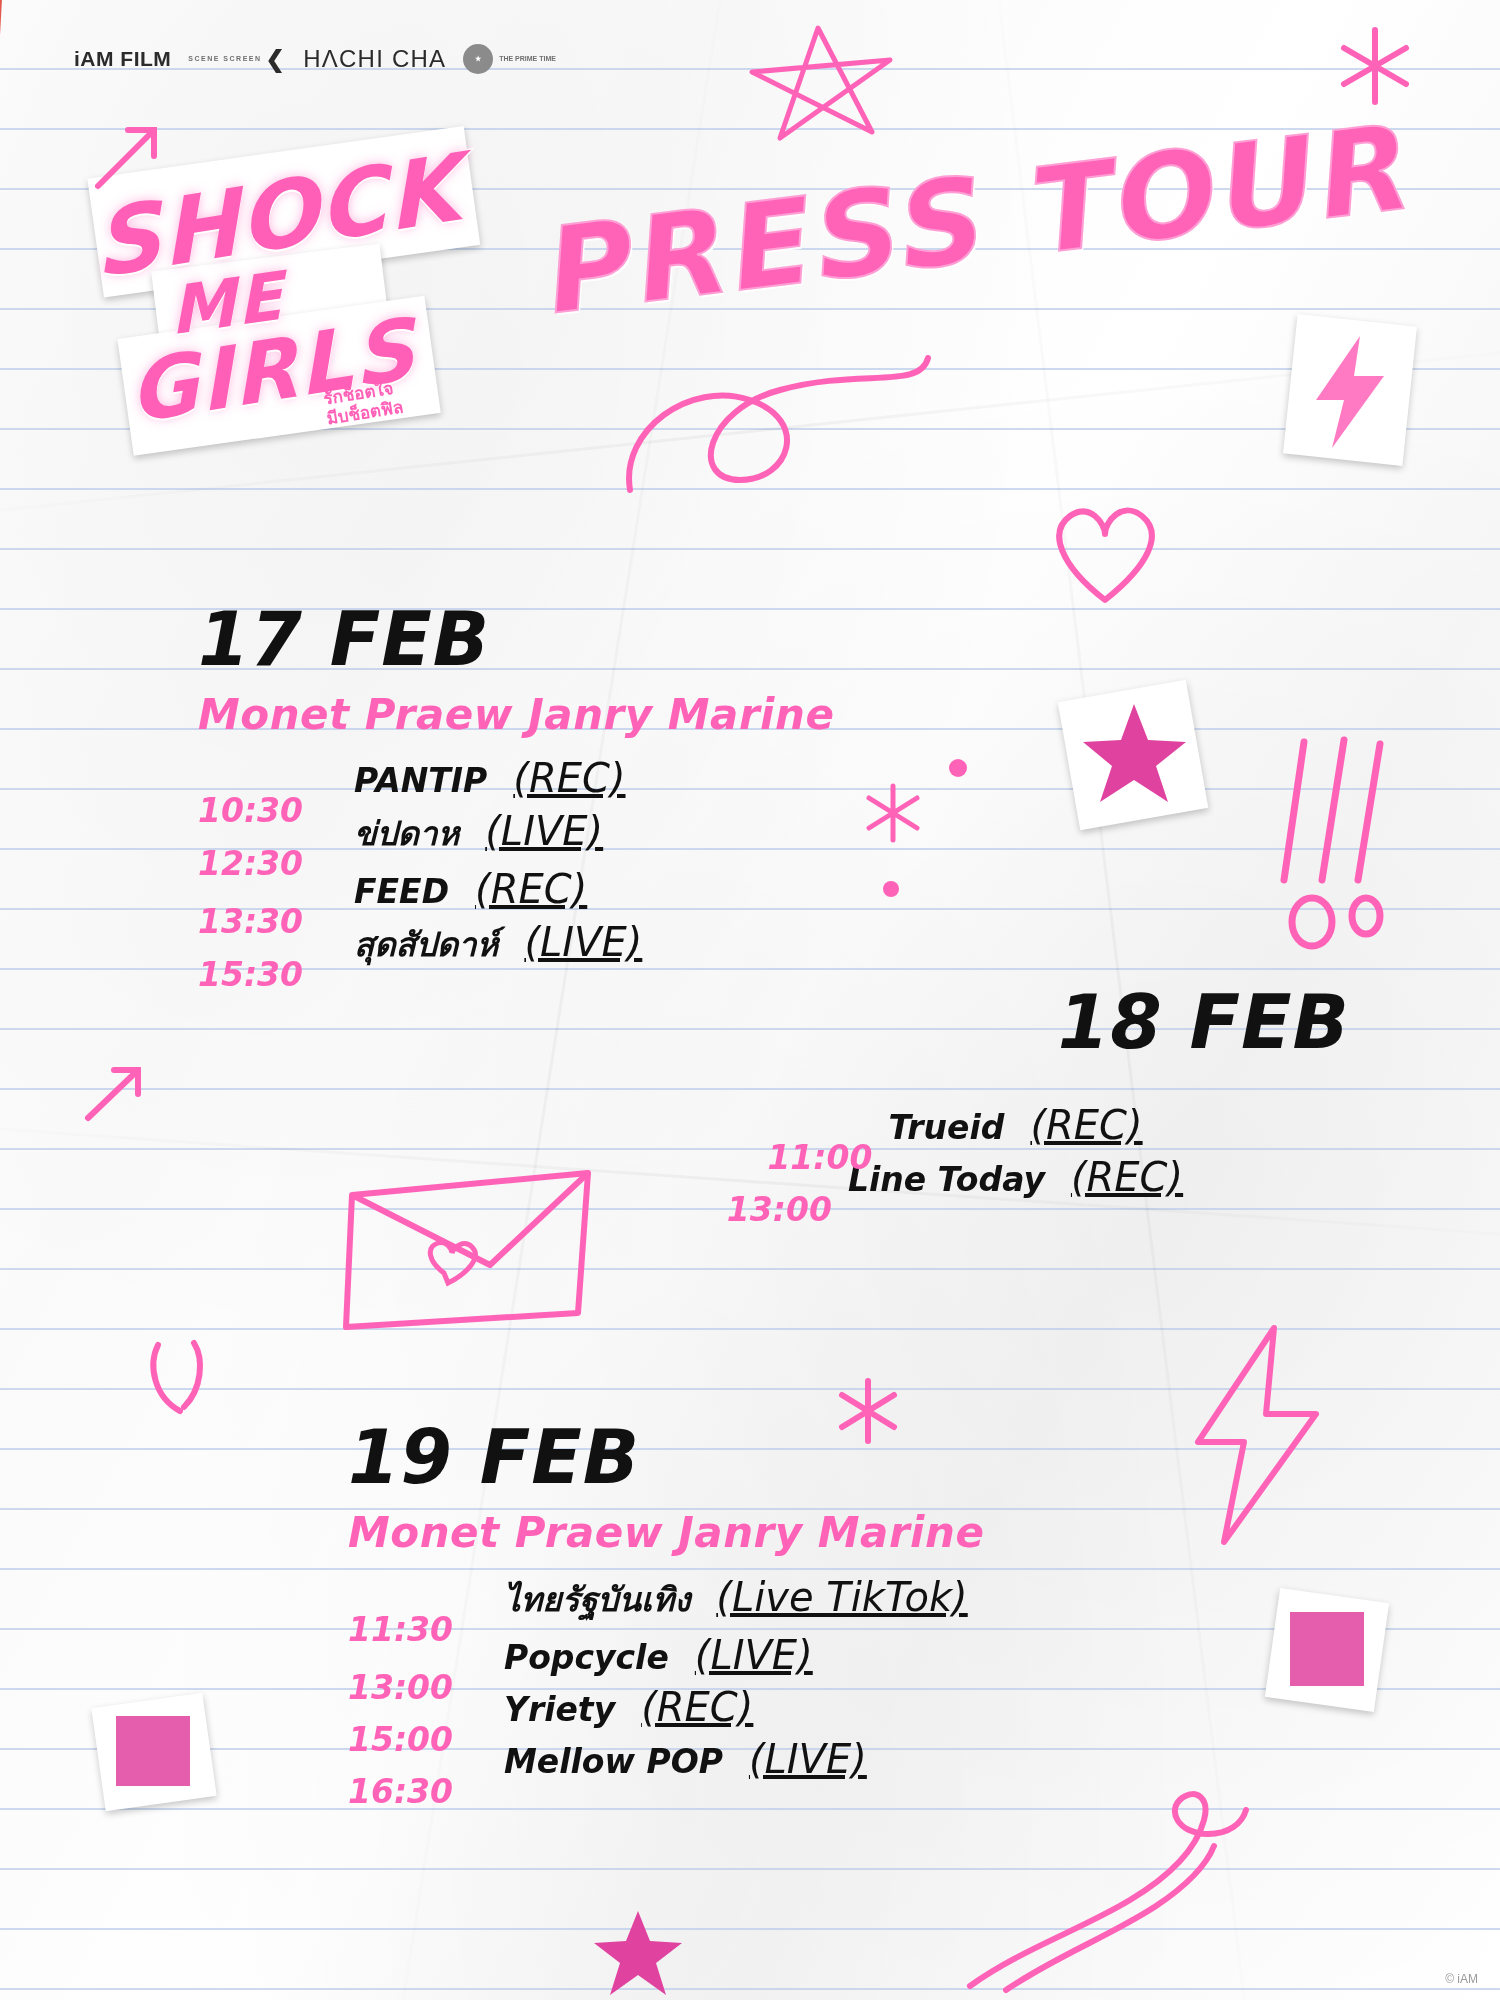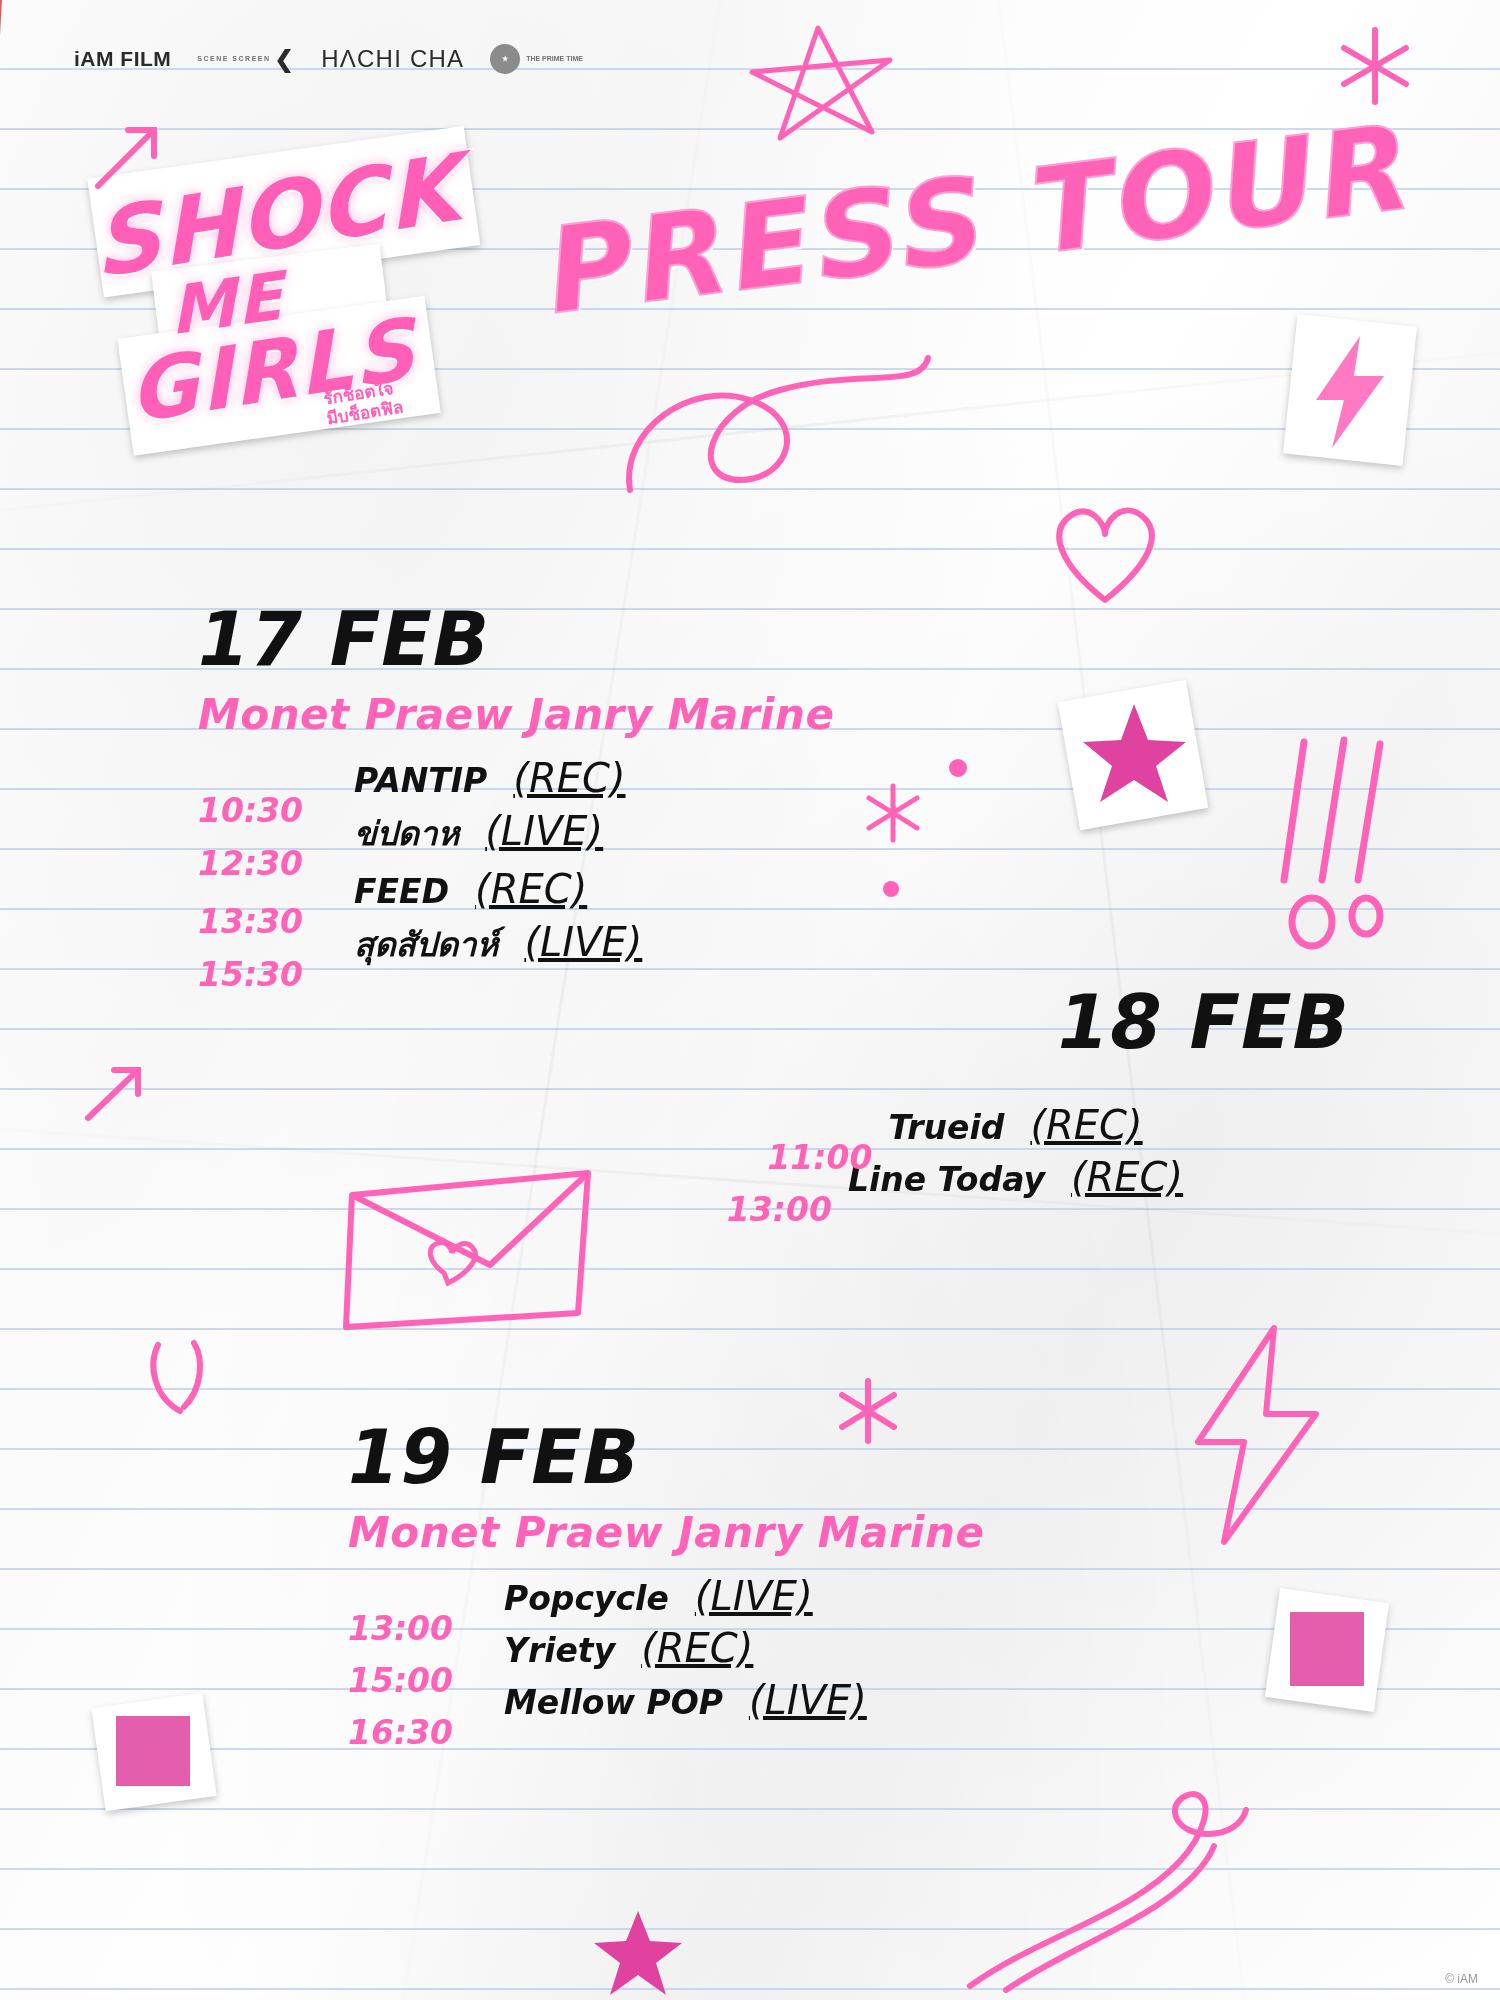--- a/index.html
+++ b/index.html
@@ -63,21 +63,21 @@
     opacity: .92;
   }
 
   
   #logos {
     position: absolute;
     top: 44px;
     left: 74px;
     display: flex;
     align-items: center;
-    gap: 26px;
+    gap: 17px;
     color: #2b2b2b;
   }
   .logo-text {
     font-size: 21px;
     font-weight: bold;
     letter-spacing: .5px;
     white-space: nowrap;
   }
   .logo-scene {
     font-size: 12px;
@@ -360,20 +360,25 @@
         <span class="mode">(REC)</span>
       </div>
     </div>
   </div>
 
   <div class="day-block" style="left:348px; top:1420px;">
     <div class="day-date">19 FEB</div>
     <div class="day-members">Monet Praew Janry Marine</div>
     <div class="rows stagger">
       <div class="row">
+        <span class="time">11:30</span>
+        <span class="outlet">ไทยรัฐบันเทิง</span>
+        <span class="mode">(Live TikTok)</span>
+      </div>
+      <div class="row">
         <span class="time">13:00</span>
         <span class="outlet">Popcycle</span>
         <span class="mode">(LIVE)</span>
       </div>
       <div class="row">
         <span class="time">15:00</span>
         <span class="outlet">Yriety</span>
         <span class="mode">(REC)</span>
       </div>
       <div class="row">

